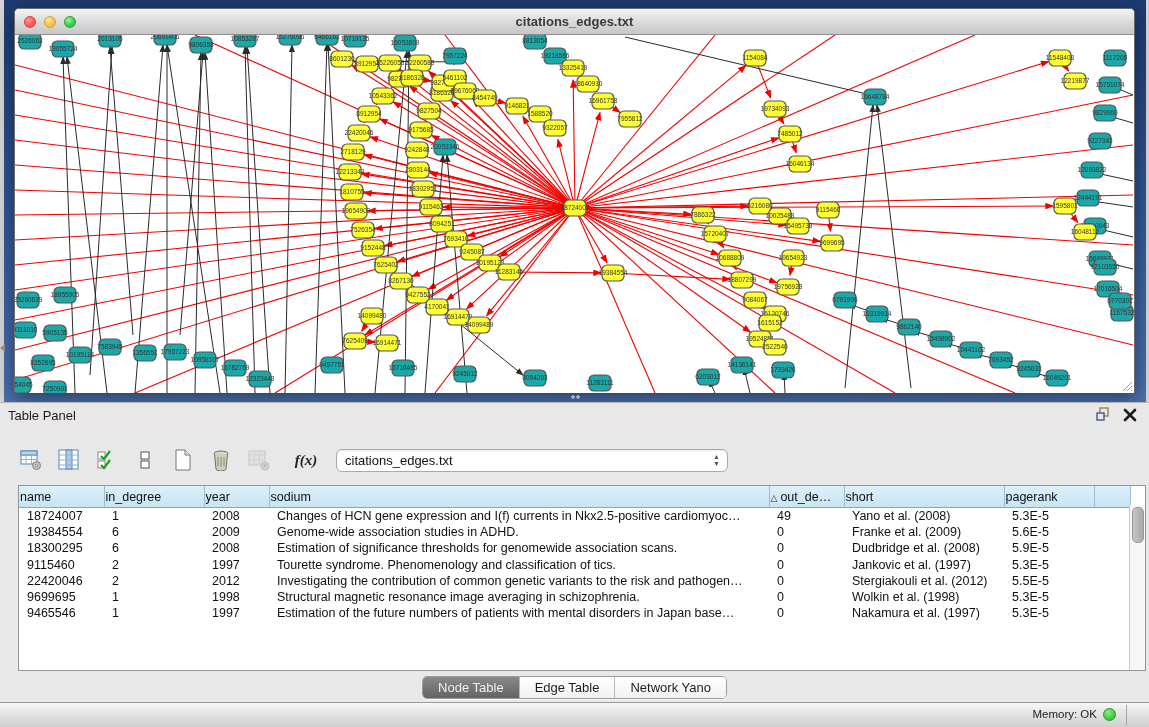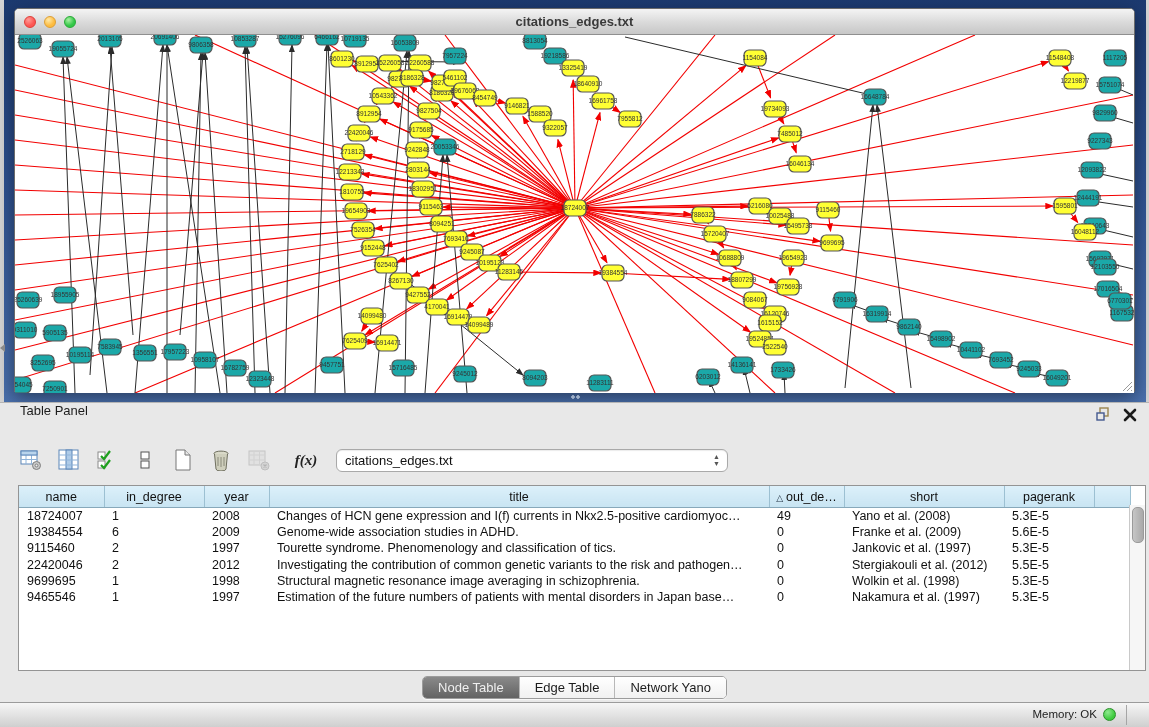--- a/index.html
+++ b/index.html
@@ -50,22 +50,22 @@
     position:absolute;left:566px;top:394px;width:10px;height:6px;
     background:radial-gradient(circle at 3px 3px,#9fb0c8 1.5px,transparent 2px),
                radial-gradient(circle at 8px 3px,#9fb0c8 1.5px,transparent 2px);
   }
   
   .table-panel{
     position:absolute;left:0;top:402px;width:1149px;height:300px;
     background:#e8e8e8;border-top:1px solid #b5b5b5;
   }
   .panel-header{
-    height:25px;display:flex;align-items:flex-start;
-    font-size:13px;color:#1d1d1d;padding-left:20px;position:relative;
+    height:25px;display:flex;align-items:center;
+    font-size:13px;color:#1d1d1d;padding-left:8px;position:relative;
   }
   .panel-header .hdr-icons{position:absolute;right:12px;top:4px;display:flex;gap:12px;align-items:center;}
   .panel-header .hdr-icons svg{display:block;cursor:pointer;}
   
   .toolbar{
     position:absolute;left:18px;top:42px;height:30px;
     display:flex;align-items:center;gap:12px;
   }
   .tool-btn{width:26px;height:26px;display:flex;align-items:center;justify-content:center;border-radius:4px;}
   .tool-btn.disabled{opacity:.45;}
@@ -83,21 +83,21 @@
   }
   
   .table-box{
     position:absolute;left:18px;top:82px;width:1128px;height:186px;
     background:#fff;border:1px solid #949494;box-sizing:border-box;overflow:hidden;
   }
   table.data{border-collapse:collapse;table-layout:fixed;width:1111px;font-size:12.5px;color:#101010;}
   table.data th{
     height:19px;background:linear-gradient(180deg,#dcf0fa,#c8e4f2);
     border-right:1px solid #9cc0d2;border-bottom:1px solid #87a8ba;
-    font-weight:400;font-size:12.5px;text-align:center;overflow:hidden;white-space:nowrap;
+    font-weight:400;font-size:12.5px;text-align:left;overflow:hidden;white-space:nowrap;
   }
   table.data th .sort{font-size:9px;color:#234;margin-right:3px;}
   table.data td{
     height:16.2px;padding:0 4px 0 8px;overflow:hidden;white-space:nowrap;
     text-overflow:clip;border:none;
   }
   .vscroll{
     position:absolute;right:0;top:19px;bottom:0;width:15px;
     background:#f6f6f6;border-left:1px solid #c9c9c9;
   }
@@ -950,21 +950,21 @@
         <col style="width:75px">
           <col style="width:160px">
           <col style="width:90px">
           <col style="width:36px">
       </colgroup>
       <thead>
           <tr id="table-head-row">
             <th>name</th>
             <th>in_degree</th>
             <th>year</th>
-            <th>title</th>
+            <th>sodium</th>
             <th><span class="sort">△</span>out_de…</th>
             <th>short</th>
             <th>pagerank</th>
             <th></th>
           </tr>
         </thead>
       <tbody id="table-body">
           <tr>
             <td>18724007</td>
             <td>1</td>
@@ -976,20 +976,30 @@
             <td></td>
           </tr>
           <tr>
             <td>19384554</td>
             <td>6</td>
             <td>2009</td>
             <td>Genome-wide association studies in ADHD.</td>
             <td>0</td>
             <td>Franke et al. (2009)</td>
             <td>5.6E-5</td>
+            <td></td>
+          </tr>
+          <tr>
+            <td>18300295</td>
+            <td>6</td>
+            <td>2008</td>
+            <td>Estimation of significance thresholds for genomewide association scans.</td>
+            <td>0</td>
+            <td>Dudbridge et al. (2008)</td>
+            <td>5.9E-5</td>
             <td></td>
           </tr>
           <tr>
             <td>9115460</td>
             <td>2</td>
             <td>1997</td>
             <td>Tourette syndrome. Phenomenology and classification of tics.</td>
             <td>0</td>
             <td>Jankovic et al. (1997)</td>
             <td>5.3E-5</td>

